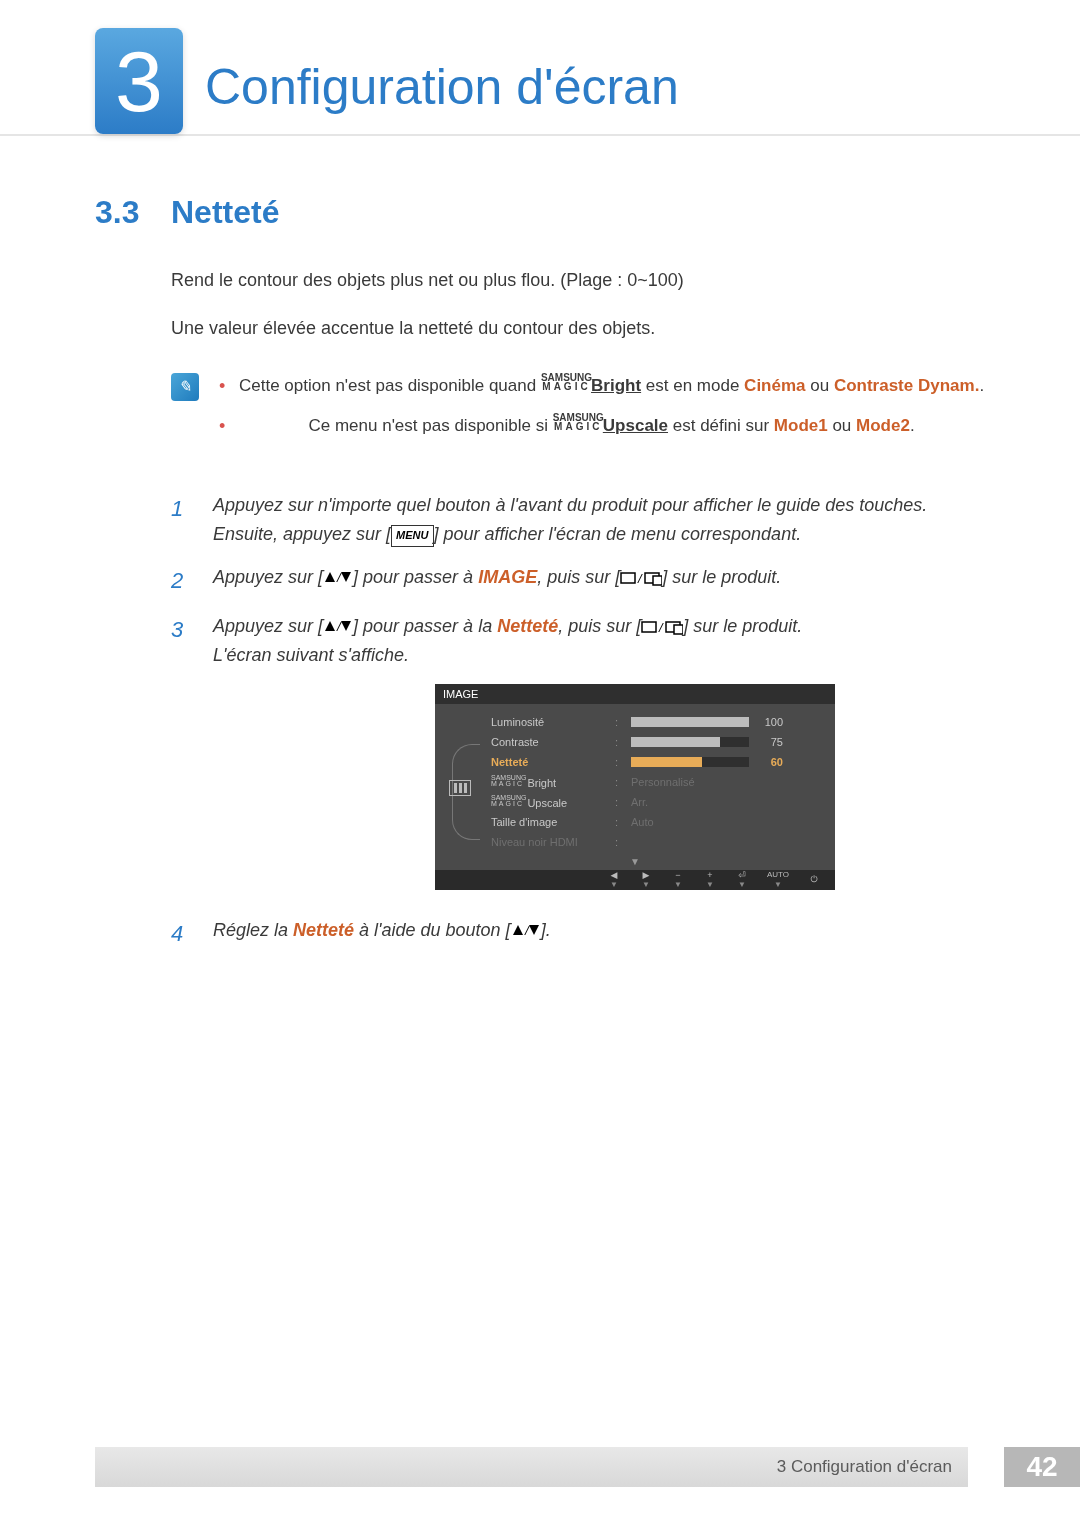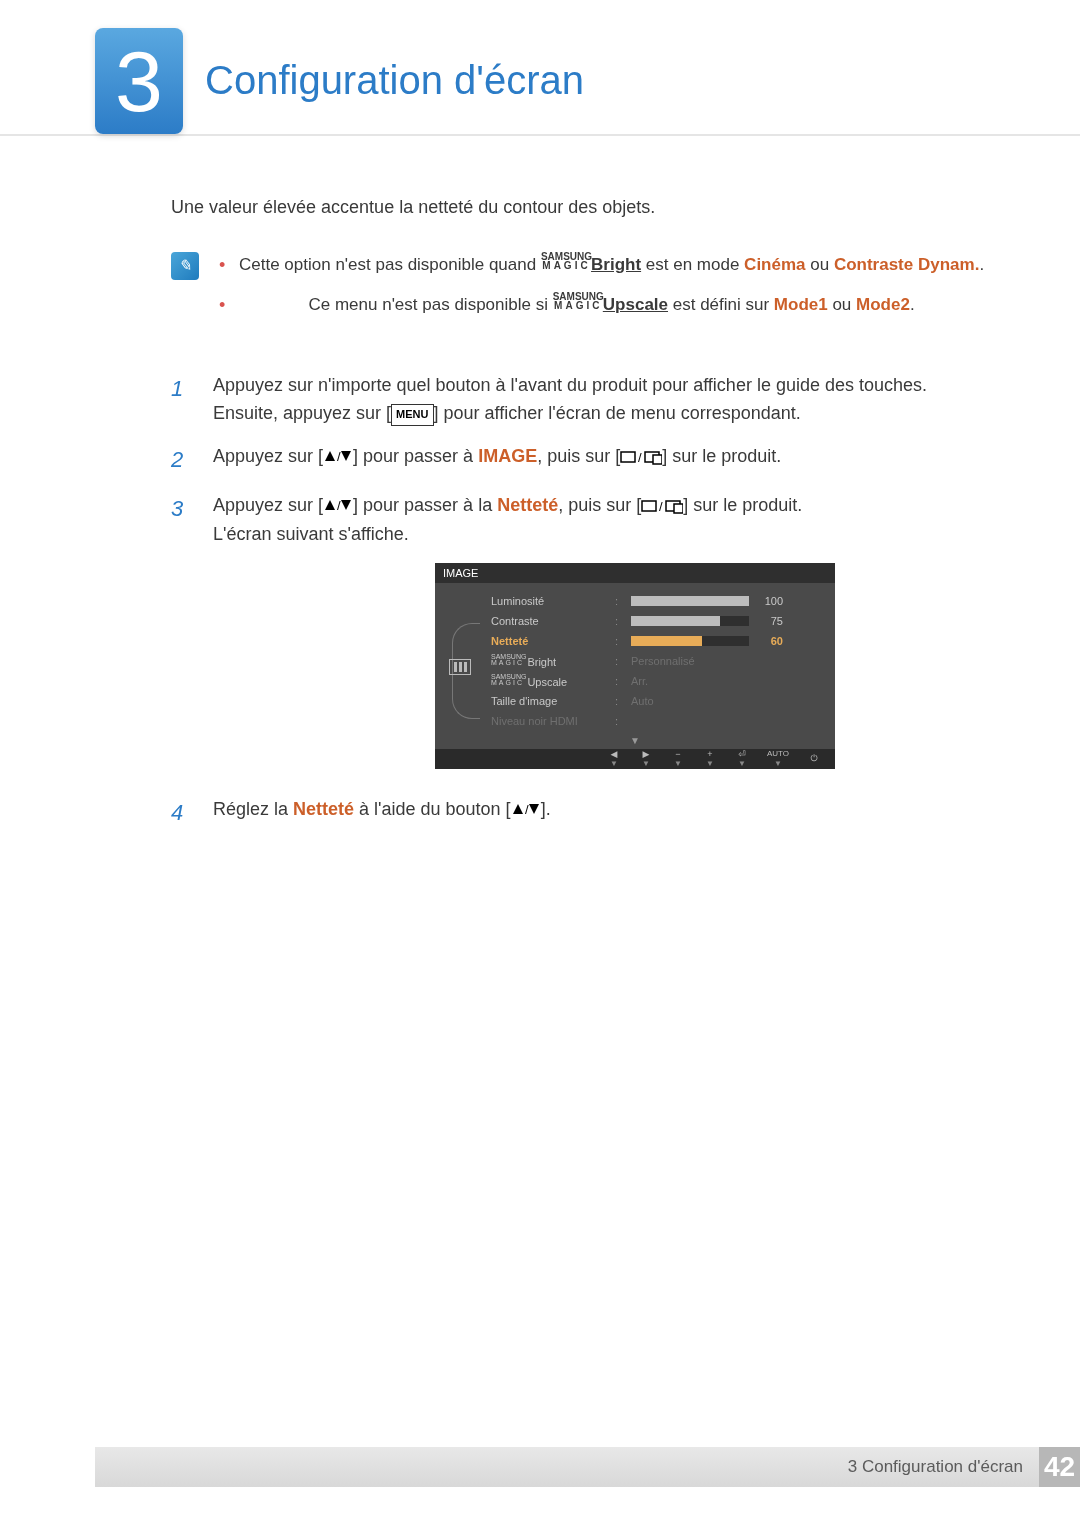--- a/index.html
+++ b/index.html
@@ -33,21 +33,21 @@
     align-items: center;
     justify-content: center;
     color: #fff;
     font-size: 86px;
     font-weight: 300;
     font-family: Arial, sans-serif;
     box-shadow: 0 2px 6px rgba(0,0,0,.15);
   }
   .chapter-title {
     color: #2c7cc7;
-    font-size: 40px;
+    font-size: 50px;
     font-weight: 400;
     margin-top: 30px;
   }
   .header-rule {
     height: 2px;
     background: #e5e5e5;
     margin: 0 0 0 -95px;
     width: calc(100% + 190px);
     margin-top: 0;
   }
@@ -132,21 +132,21 @@
     margin-bottom: 14px;
   }
   .step-num {
     color:#2c7cc7;
     font-size: 22px;
     font-style: italic;
     font-weight: 400;
     width: 24px;
     flex-shrink: 0;
   }
-  .step-body { flex:1; }
+  .step-body { flex:1;font-style:italic; }
   .key {
     display:inline-block;
     border:1px solid #333;
     font-size:11px;
     font-weight:700;
     padding:1px 4px;
     vertical-align:1px;
     background:#fff;
     color:#000;
   }
@@ -254,42 +254,47 @@
     flex:1;
     background: linear-gradient(180deg,#e8e8e8,#d8d8d8);
     display:flex;
     align-items:center;
     justify-content:flex-end;
     padding-right: 16px;
     color:#5b5b5b;
     font-size: 17px;
   }
   .footer-num {
-    width: 41px;
+    width: 76px;
     background:#b7b7b7;
     color:#fff;
     font-size: 28px;
     font-weight:700;
     display:flex;
     align-items:center;
     justify-content:center;
+    margin-left:36px;
   }
 </style>
 </head>
 <body>
 
 <div class="page">
   <div class="chapter-header">
     <div class="chapter-badge">3</div>
     <div class="chapter-title">Configuration d'écran</div>
   </div>
   <div class="header-rule"></div>
 
   <div class="content">
-
+    <div class="section-heading">
+      <span class="num">3.3</span><span>Netteté</span>
+    </div>
+
+    <p class="body-text">Rend le contour des objets plus net ou plus flou. (Plage : 0~100)</p>
     <p class="body-text">Une valeur élevée accentue la netteté du contour des objets.</p>
 
     <div class="note-box">
       <div class="note-icon">✎</div>
       <ul class="note-list">
         <li>
           <span>Cette option n'est pas disponible quand </span><span class="magic"><span class="top">SAMSUNG</span><span class="bot">MAGIC</span></span><span class="samsung-magic">Bright</span><span> est en mode </span><span class="orange">Cinéma</span><span> ou </span><span class="orange">Contraste Dynam.</span><span>.</span>
         </li>
         <li>
           <span>Ce menu n'est pas disponible si </span><span class="magic"><span class="top">SAMSUNG</span><span class="bot">MAGIC</span></span><span class="samsung-magic">Upscale</span><span> est défini sur </span><span class="orange">Mode1</span><span> ou </span><span class="orange">Mode2</span><span>.</span>

